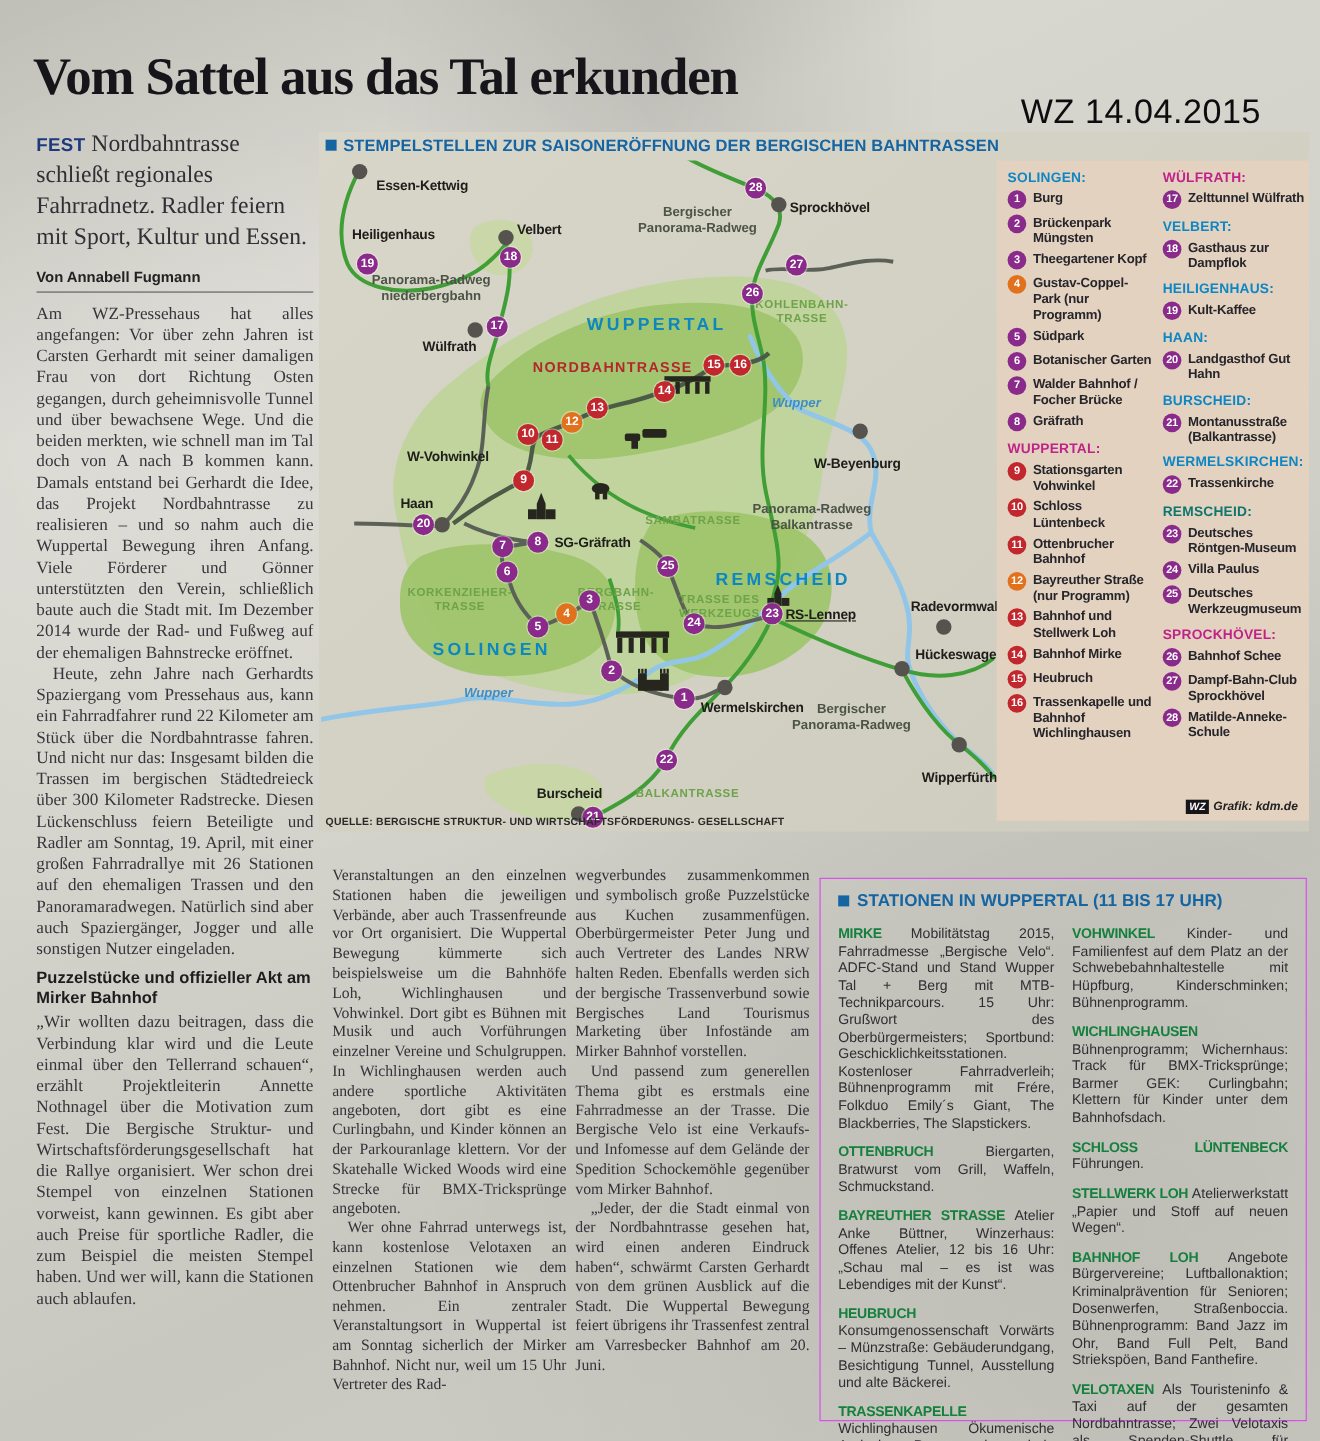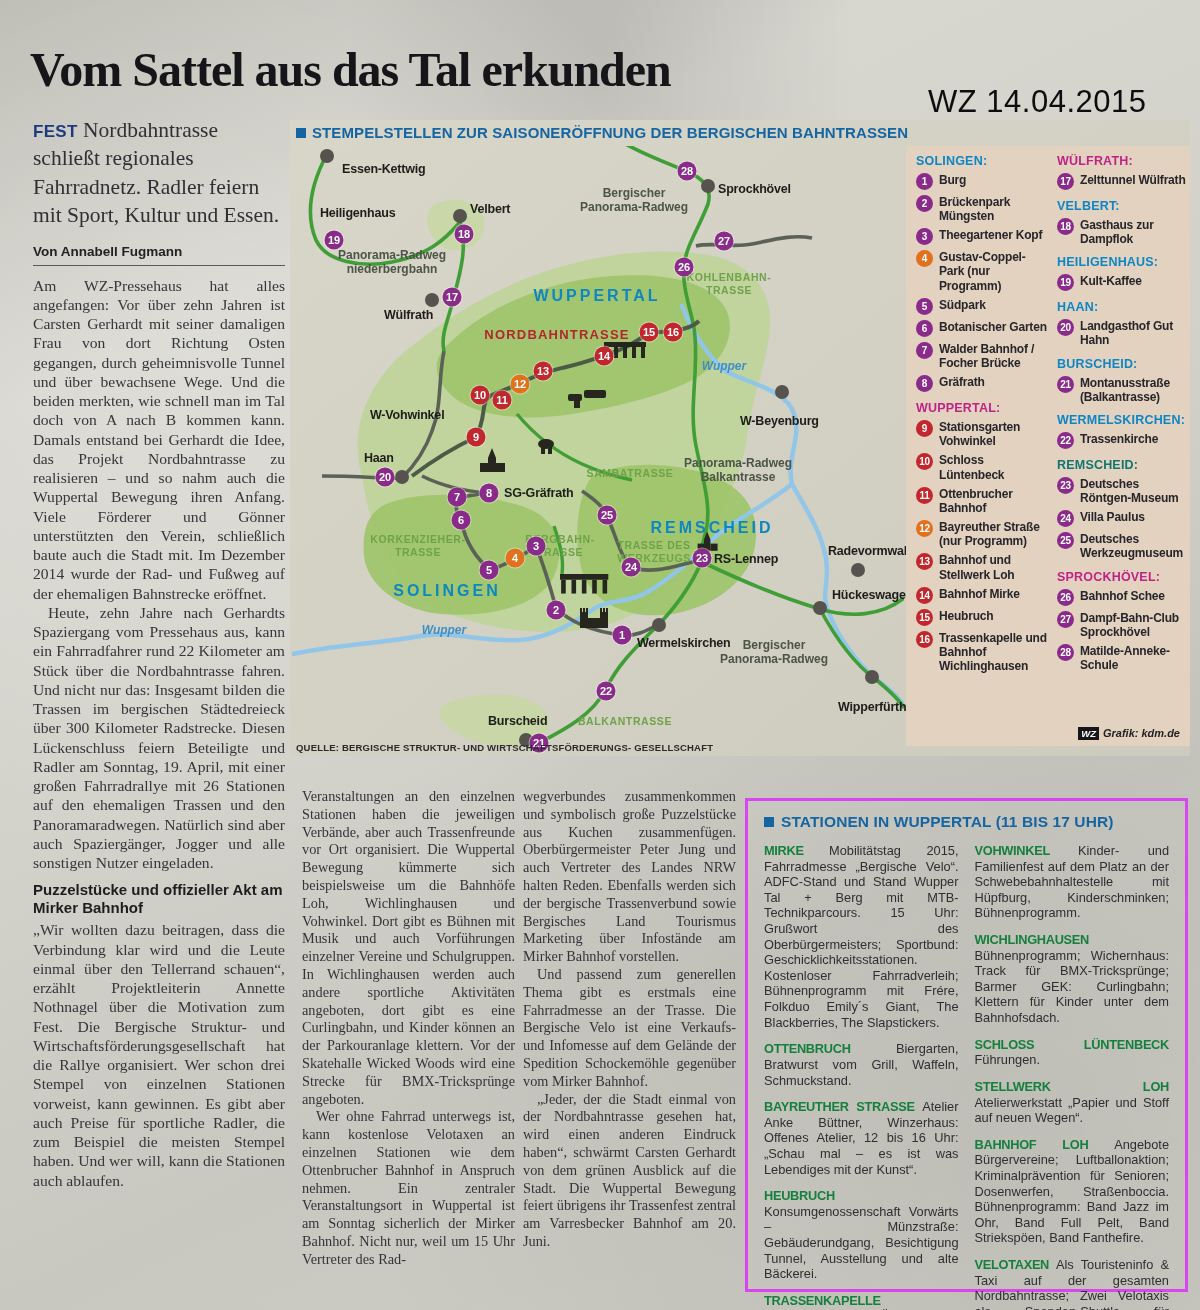--- a/index.html
+++ b/index.html
@@ -65,21 +65,21 @@
   .credit-text{font:700 italic 11px "Liberation Sans",sans-serif;color:#222;}
   
   .bcol{position:absolute;top:788px;height:520px;overflow:hidden;}
   .bcol p{font-family:"Liberation Serif",serif;font-size:14.3px;line-height:1.245;text-align:justify;color:#33333a;margin:0;hyphens:auto;-webkit-hyphens:auto;}
   .bcol p + p{text-indent:14px;}
   #bcol1{left:302px;width:213px;}
   #bcol2{left:523px;width:213px;}
   
   .stations-box{
     position:absolute;left:745px;top:798px;width:443px;height:494px;box-sizing:border-box;
-    border:3px solid #d946ef;padding:12px 16px 10px;background:rgba(255,255,255,.04);
+    border:1px solid #d946ef;padding:12px 16px 10px;background:rgba(255,255,255,.04);
   }
   .box-title{font-weight:700;font-size:15.5px;color:#1565a3;margin-bottom:12px;letter-spacing:.1px;}
   .box-title .sq{display:inline-block;width:10px;height:10px;background:#1565a3;margin-right:7px;}
   .box-cols{display:flex;gap:16px;}
   .box-col{width:198px;}
   .box-entry{margin:0 0 11px;font:400 12.8px/1.22 "Liberation Sans",sans-serif;text-align:justify;color:#2e2e33;}
   .box-lead{font-weight:700;letter-spacing:-.3px;color:#15803d;}
   
   .fold1{left:0;top:0;width:1200px;height:1310px;
     background:radial-gradient(ellipse at 18% 30%,rgba(255,255,255,.18),transparent 40%),
@@ -210,21 +210,21 @@
       <div class="place" style="left: 178px; top: 56px;">Velbert</div>
       <div class="place" style="left: 92px; top: 162px;">Wülfrath</div>
       <div class="place" style="left: 426px; top: 36px;">Sprockhövel</div>
       <div class="place" style="left: 78px; top: 262px;">W-Vohwinkel</div>
       <div class="place" style="left: 72px; top: 305px;">Haan</div>
       <div class="place" style="left: 212px; top: 340px;">SG-Gräfrath</div>
       <div class="place" style="left: 448px; top: 268px;">W-Beyenburg</div>
       <div class="place" style="left: 536px; top: 398px;">Radevormwald</div>
       <div class="place" style="left: 540px; top: 442px;">Hückeswagen</div>
       <div class="place" style="left: 345px; top: 490px;">Wermelskirchen</div>
-      <div class="place" style="left: 422px; top: 406px;">RS-Lennep</div>
+      <div class="place" style="left: 422px; top: 406px; text-decoration: underline;">RS-Lennep</div>
       <div class="place" style="left: 546px; top: 554px;">Wipperfürth</div>
       <div class="place" style="left: 196px; top: 568px;">Burscheid</div>
       <div class="city-name" style="left: 305px; top: 150px;">WUPPERTAL</div>
       <div class="city-name" style="left: 420px; top: 382px;">REMSCHEID</div>
       <div class="city-name" style="left: 155px; top: 445px;">SOLINGEN</div>
       <div class="trasse-label" style="left: 437px; top: 138px;">KOHLENBAHN-
 TRASSE</div>
       <div class="trasse-label" style="left: 338px; top: 328px;">SAMBATRASSE</div>
       <div class="trasse-label" style="left: 268px; top: 400px;">BERGBAHN-
 TRASSE</div>

